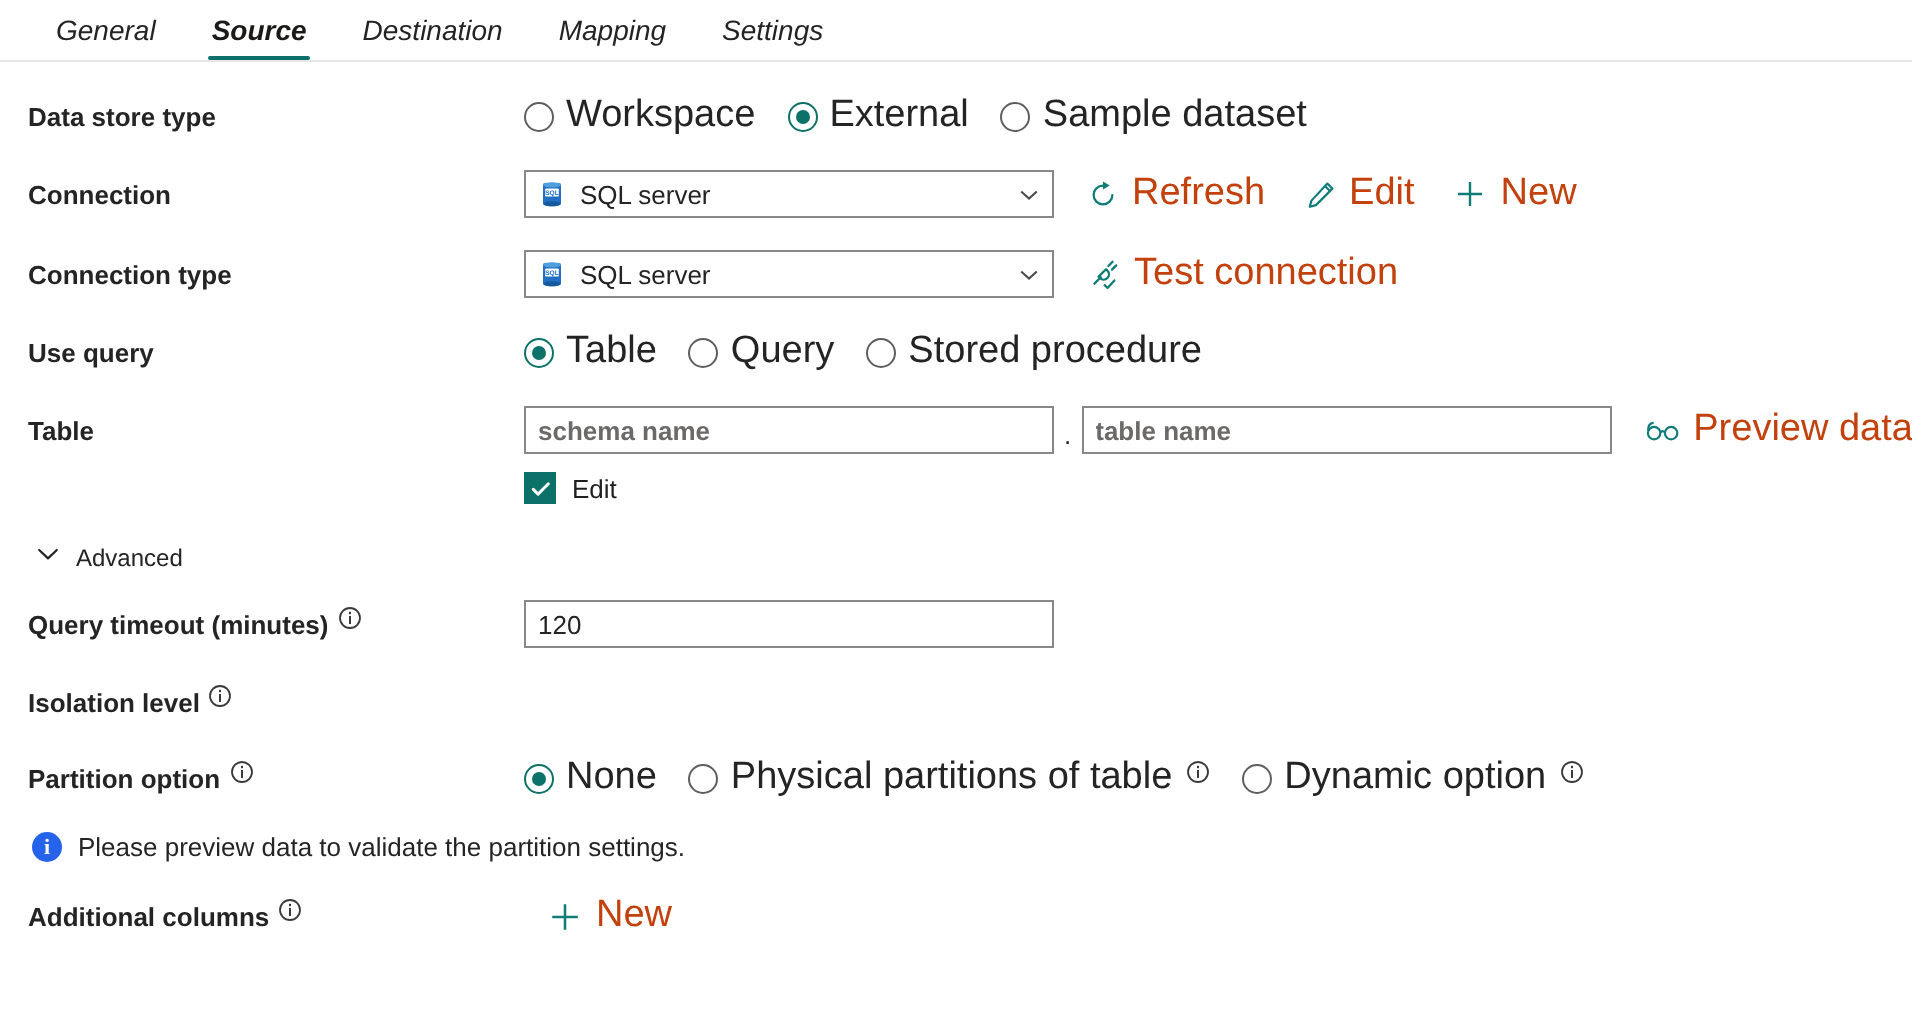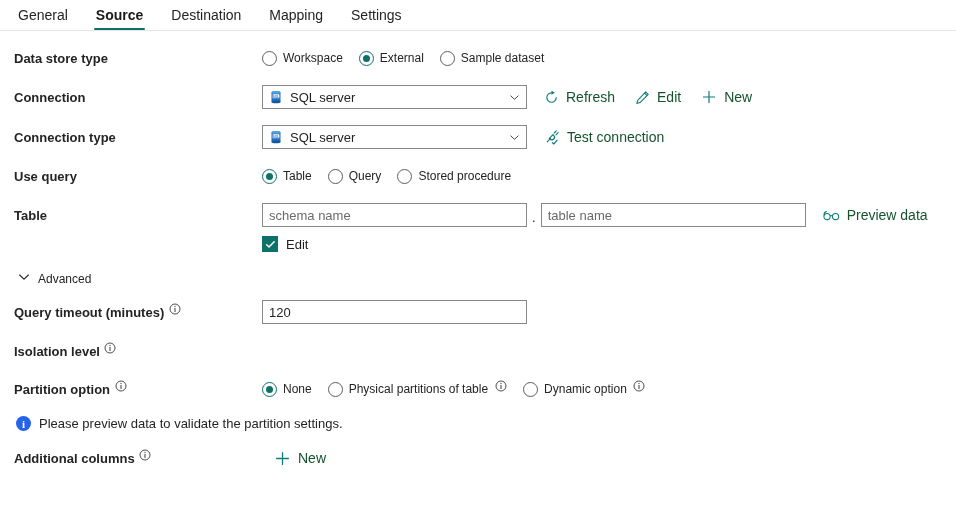--- a/index.html
+++ b/index.html
@@ -15,23 +15,24 @@
     color: #201f1e;
     overflow: hidden;
     position: relative;
   }
 
   
   .tabstrip {
     display: flex;
     align-items: flex-end;
     height: 31px;
-    padding-left: 4px;
+    padding-left: 14px;
     border-bottom: 1px solid #e6e6e6;
     box-sizing: border-box;
+    font-style: italic;
   }
   .tab {
     position: relative;
     padding: 0 14px 7px 14px;
     font-size: 14px;
     color: #242424;
     cursor: pointer;
     line-height: 16px;
     white-space: nowrap;
   }
@@ -78,21 +79,21 @@
   }
 
   
   .radio-group { display: flex; align-items: center; }
   .radio {
     display: flex;
     align-items: center;
     gap: 6px;
     margin-right: 16px;
     cursor: pointer;
-    font-size: 12px;
+    font-size: 19px;
     color: #242424;
     white-space: nowrap;
   }
   .radio .dot {
     width: 15px; height: 15px;
     border-radius: 50%;
     border: 1.4px solid #605e5c;
     box-sizing: border-box;
     flex: none;
     position: relative;
@@ -139,21 +140,21 @@
     box-sizing: border-box;
     background: #fff;
     display: flex;
     align-items: center;
     padding: 0 6px;
     font-size: 13px;
     cursor: text;
   }
   .field.select { cursor: pointer; padding-right: 4px; }
   .field .val { color: #242424; flex: 1; white-space: nowrap; overflow: hidden; }
-  .field .ph { color: #6b6a68; flex: 1; white-space: nowrap; overflow: hidden; }
+  .field .ph { color: #6b6a68; flex: 1; white-space: nowrap; overflow: hidden; font-weight: bold; }
   .field .ico { margin-right: 7px; display: flex; flex: none; }
   .chev {
     flex: none;
     color: #4a4a48;
     display: flex;
     align-items: center;
     justify-content: center;
     width: 16px;
   }
   .w265 { width: 265px; }
@@ -166,22 +167,22 @@
   }
 
   
   .cmds { display: flex; align-items: center; margin-left: 17px; }
   .cmd {
     display: flex;
     align-items: center;
     gap: 7px;
     margin-right: 20px;
     cursor: pointer;
-    font-size: 14px;
-    color: #14532d;
+    font-size: 19px;
+    color: #c2410c;
     white-space: nowrap;
   }
   .cmd svg { display: block; flex: none; }
 
   
   .info-glyph {
     display: inline-flex;
     align-items: center;
     justify-content: center;
     width: 13px; height: 13px;

